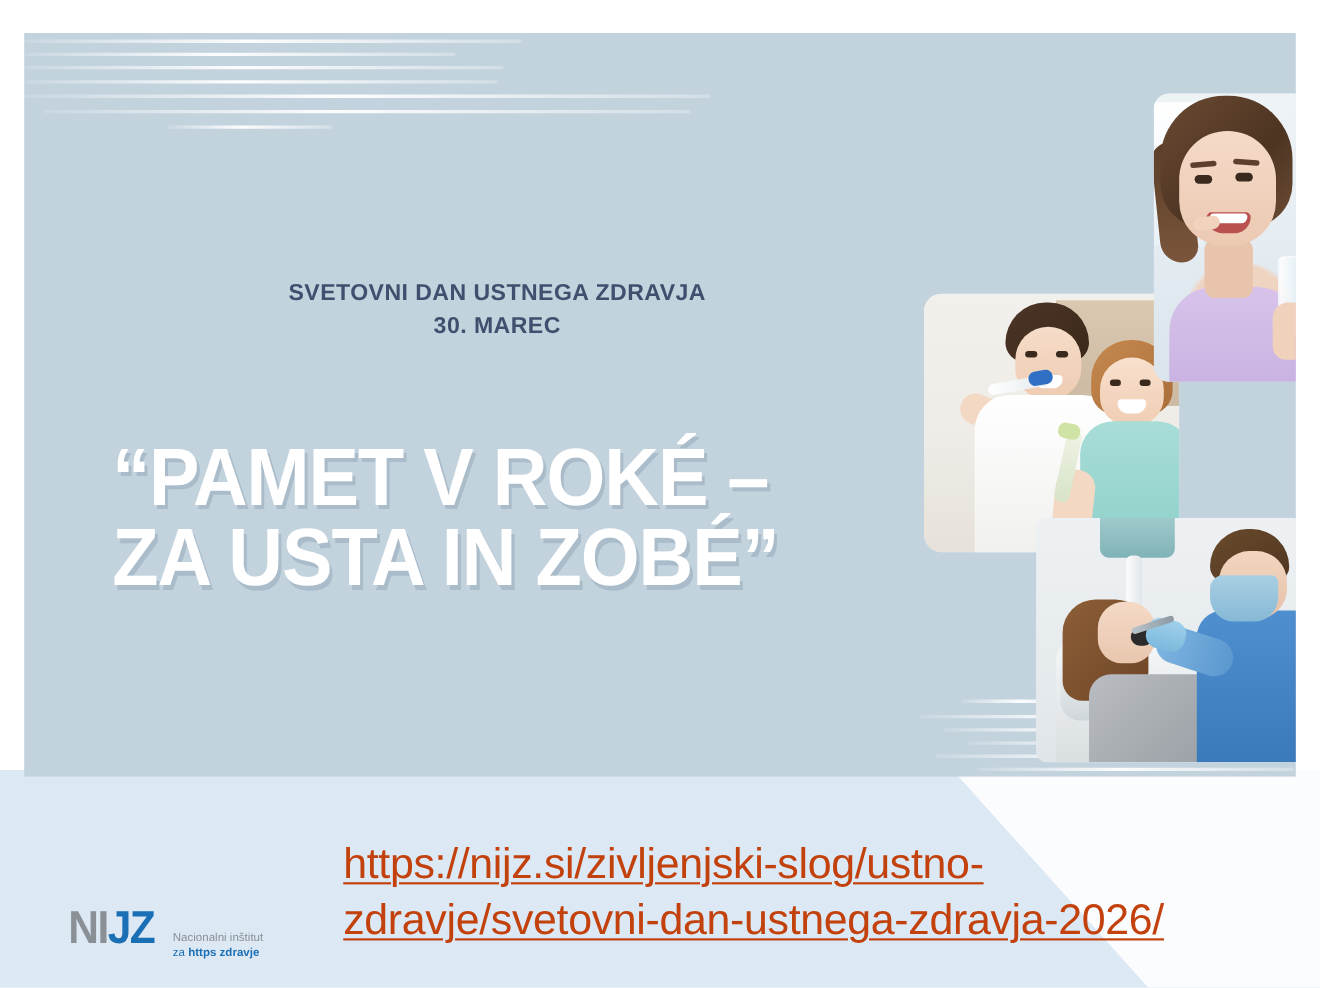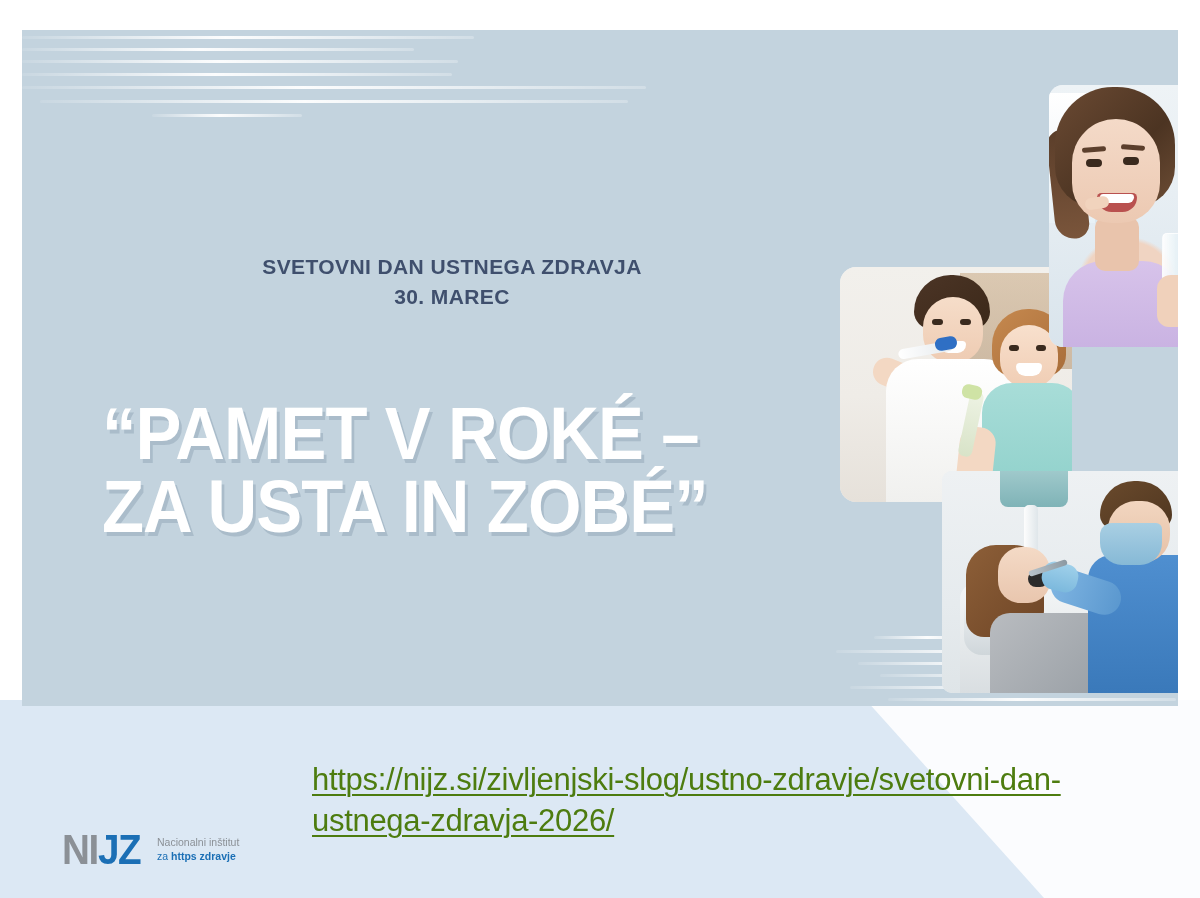--- a/index.html
+++ b/index.html
@@ -329,59 +329,60 @@
     background: linear-gradient(to right, #b9c4cb, #8c99a2); border-radius: 3px;
     transform: rotate(-18deg);
   }
 
   
   .url-link {
     position: absolute;
     left: 312px;
     top: 760px;
     width: 830px;
-    color: #4d7c0f;
+    color: #c2410c;
     font-family: "Liberation Sans", sans-serif;
-    font-size: 31px;
+    font-size: 39px;
     line-height: 1.32;
     letter-spacing: -0.3px;
     text-decoration: underline;
     text-decoration-thickness: 2px;
     text-underline-offset: 4px;
     cursor: pointer;
   }
 
   
   .logo {
     position: absolute;
     left: 62px;
     top: 822px;
     width: 200px;
     height: 56px;
     display: flex;
-    align-items: center;
+    align-items: flex-start;
     gap: 10px;
   }
   .logo-mark {
     font-family: "Liberation Sans", sans-serif;
     font-weight: bold;
     font-size: 42px;
     line-height: 1;
     letter-spacing: -1.5px;
     transform: scaleX(0.92);
     transform-origin: left center;
     white-space: nowrap;
   }
   .logo-mark .ni { color: #8b9096; }
   .logo-mark .jz { color: #1b6fb5; }
   .logo-text {
     font-family: "Liberation Sans", sans-serif;
     font-size: 10.5px;
     line-height: 1.32;
     white-space: nowrap;
+    margin-top: 24px;
   }
   .logo-text .l1 { color: #8b9096; display: block; }
   .logo-text .l2 { color: #1b6fb5; display: block; }
   .logo-text .l2 b { font-weight: bold; }
 </style>
 </head>
 <body>
 
 <div class="slide">
 

